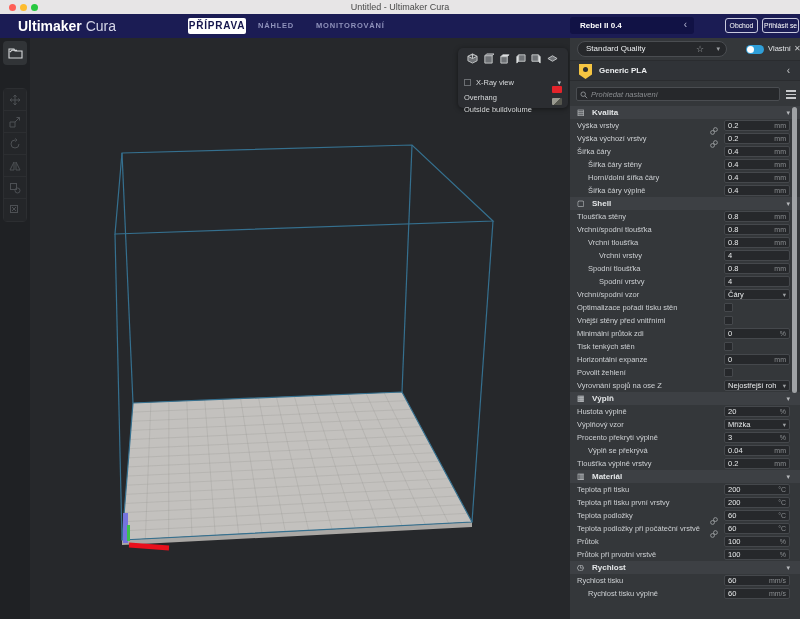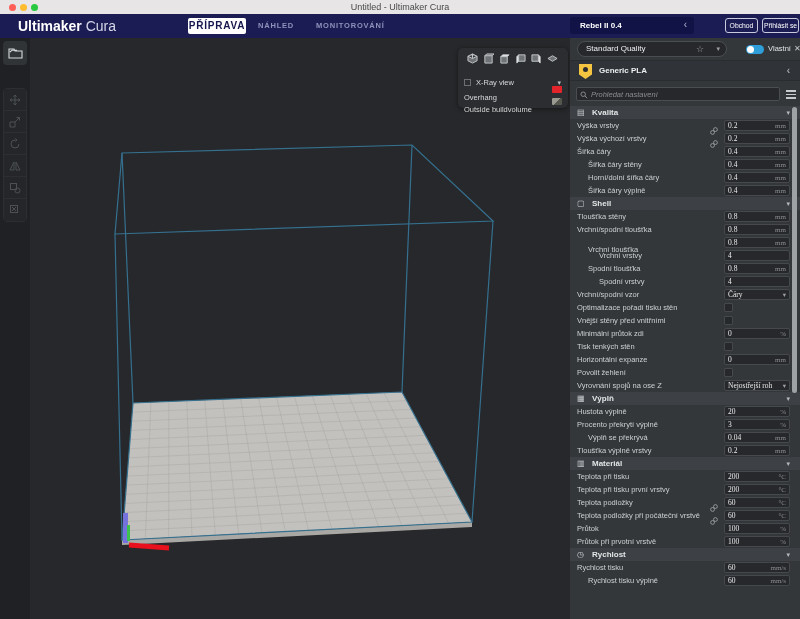--- a/index.html
+++ b/index.html
@@ -93,21 +93,21 @@
 
   .settings-list { position:absolute; left:0; top:68px; width:230px; }
   .srow { position:relative; height:13px; }
   .srow-header { background:#3d4044; }
   .ricon { position:absolute; left:7px; top:0; line-height:13px; font-size:8px; color:#cfd2d5; }
   .rlabel { position:absolute; top:0; line-height:13px; font-size:7.5px; color:#cdd0d3; white-space:nowrap; }
   .srow-header .rlabel { font-weight:700; font-size:8px; color:#e3e5e7; }
   .rhchev { position:absolute; right:10px; top:0; line-height:13px; font-size:7px; color:#b8babd; }
   .rlink { position:absolute; left:140px; top:2px; }
   .rfield { position:absolute; left:154px; top:1px; width:66px; height:11px; background:#26282b;
-            border:1px solid #45484c; border-radius:2px; display:flex; align-items:center;font-family:Liberation Serif, serif; }
+            border:1px solid #45484c; border-radius:2px; display:flex; align-items:center; }
   .rval { flex:1; font-size:7.5px; color:#e9ebec; padding-left:3px; white-space:nowrap; overflow:hidden; }
   .runit { font-size:7px; color:#8b8e91; padding-right:3px; }
   .rchev { font-size:6.5px; color:#9da0a3; padding-right:3px; }
   .rcheck { position:absolute; left:154px; top:2px; width:9px; height:9px; background:#26282b;
             border:1px solid #45484c; border-radius:1px; }
   .scrollbar { position:absolute; left:222px; top:69px; width:5px; height:286px; background:#9fa2a5; border-radius:3px; }
 </style>
 </head>
 <body>
 
@@ -404,21 +404,21 @@
 
     <span class="rfield">
       <span class="rval">0.8</span>
       <span class="runit">mm</span>
 
     </span>
 
   </div>
         <div class="srow">
 
-    <span class="rlabel" style="left: 18px; margin-top: 7px;">Vrchní tloušťka</span>
+    <span class="rlabel" style="left: 18px;">Vrchní tloušťka</span>
 
     <span class="rfield">
       <span class="rval">0.8</span>
       <span class="runit">mm</span>
 
     </span>
 
   </div>
         <div class="srow">
 
@@ -532,20 +532,31 @@
     <span class="rhchev">▾</span>
   </div>
         <div class="srow">
 
     <span class="rlabel" style="left: 7px;">Hustota výplně</span>
 
     <span class="rfield">
       <span class="rval">20</span>
       <span class="runit">%</span>
 
+    </span>
+
+  </div>
+        <div class="srow">
+
+    <span class="rlabel" style="left: 7px;">Výplňový vzor</span>
+
+    <span class="rfield">
+      <span class="rval">Mřížka</span>
+
+      <span class="rchev">▾</span>
     </span>
 
   </div>
         <div class="srow">
 
     <span class="rlabel" style="left: 7px;">Procento překrytí výplně</span>
 
     <span class="rfield">
       <span class="rval">3</span>
       <span class="runit">%</span>

